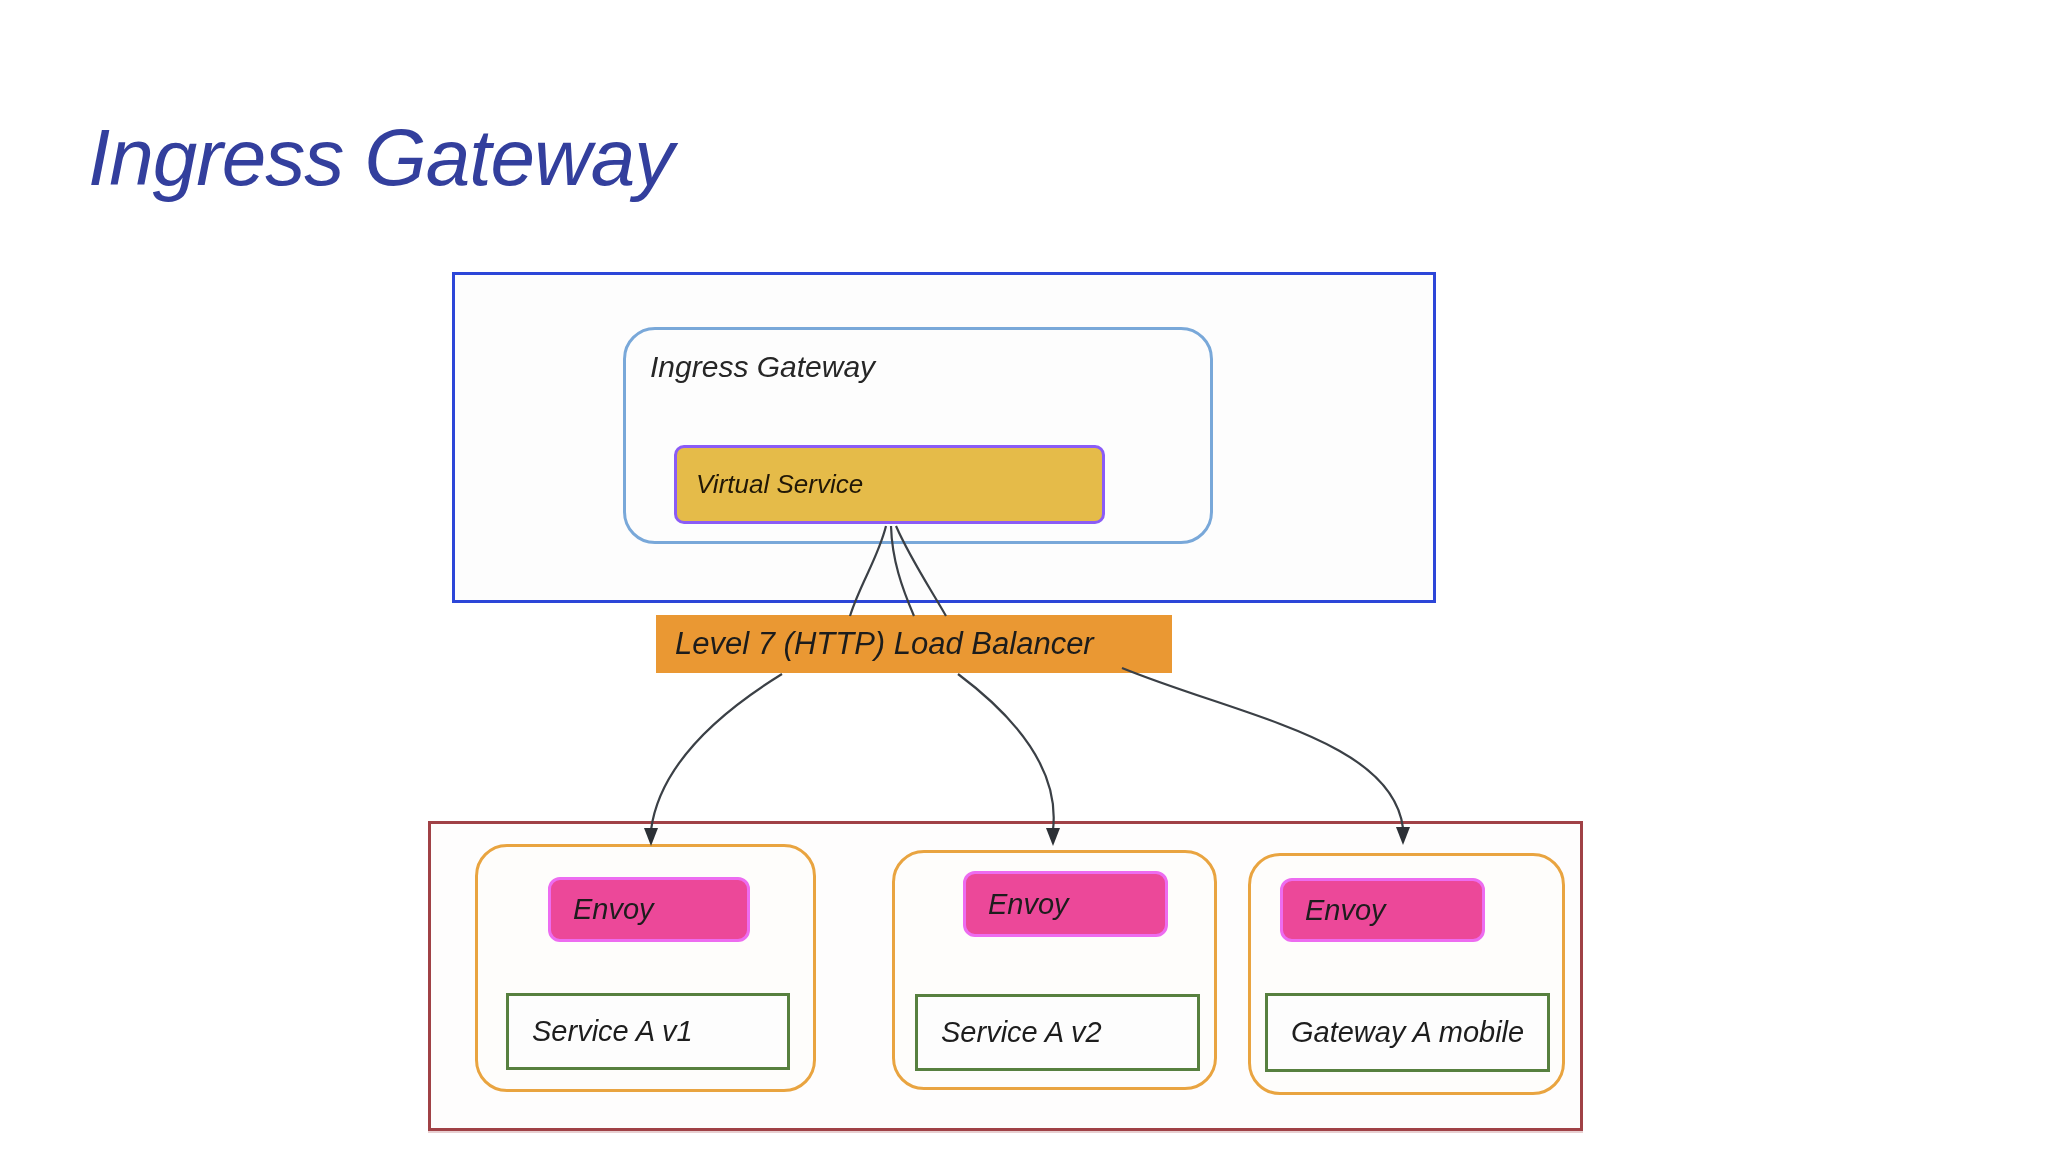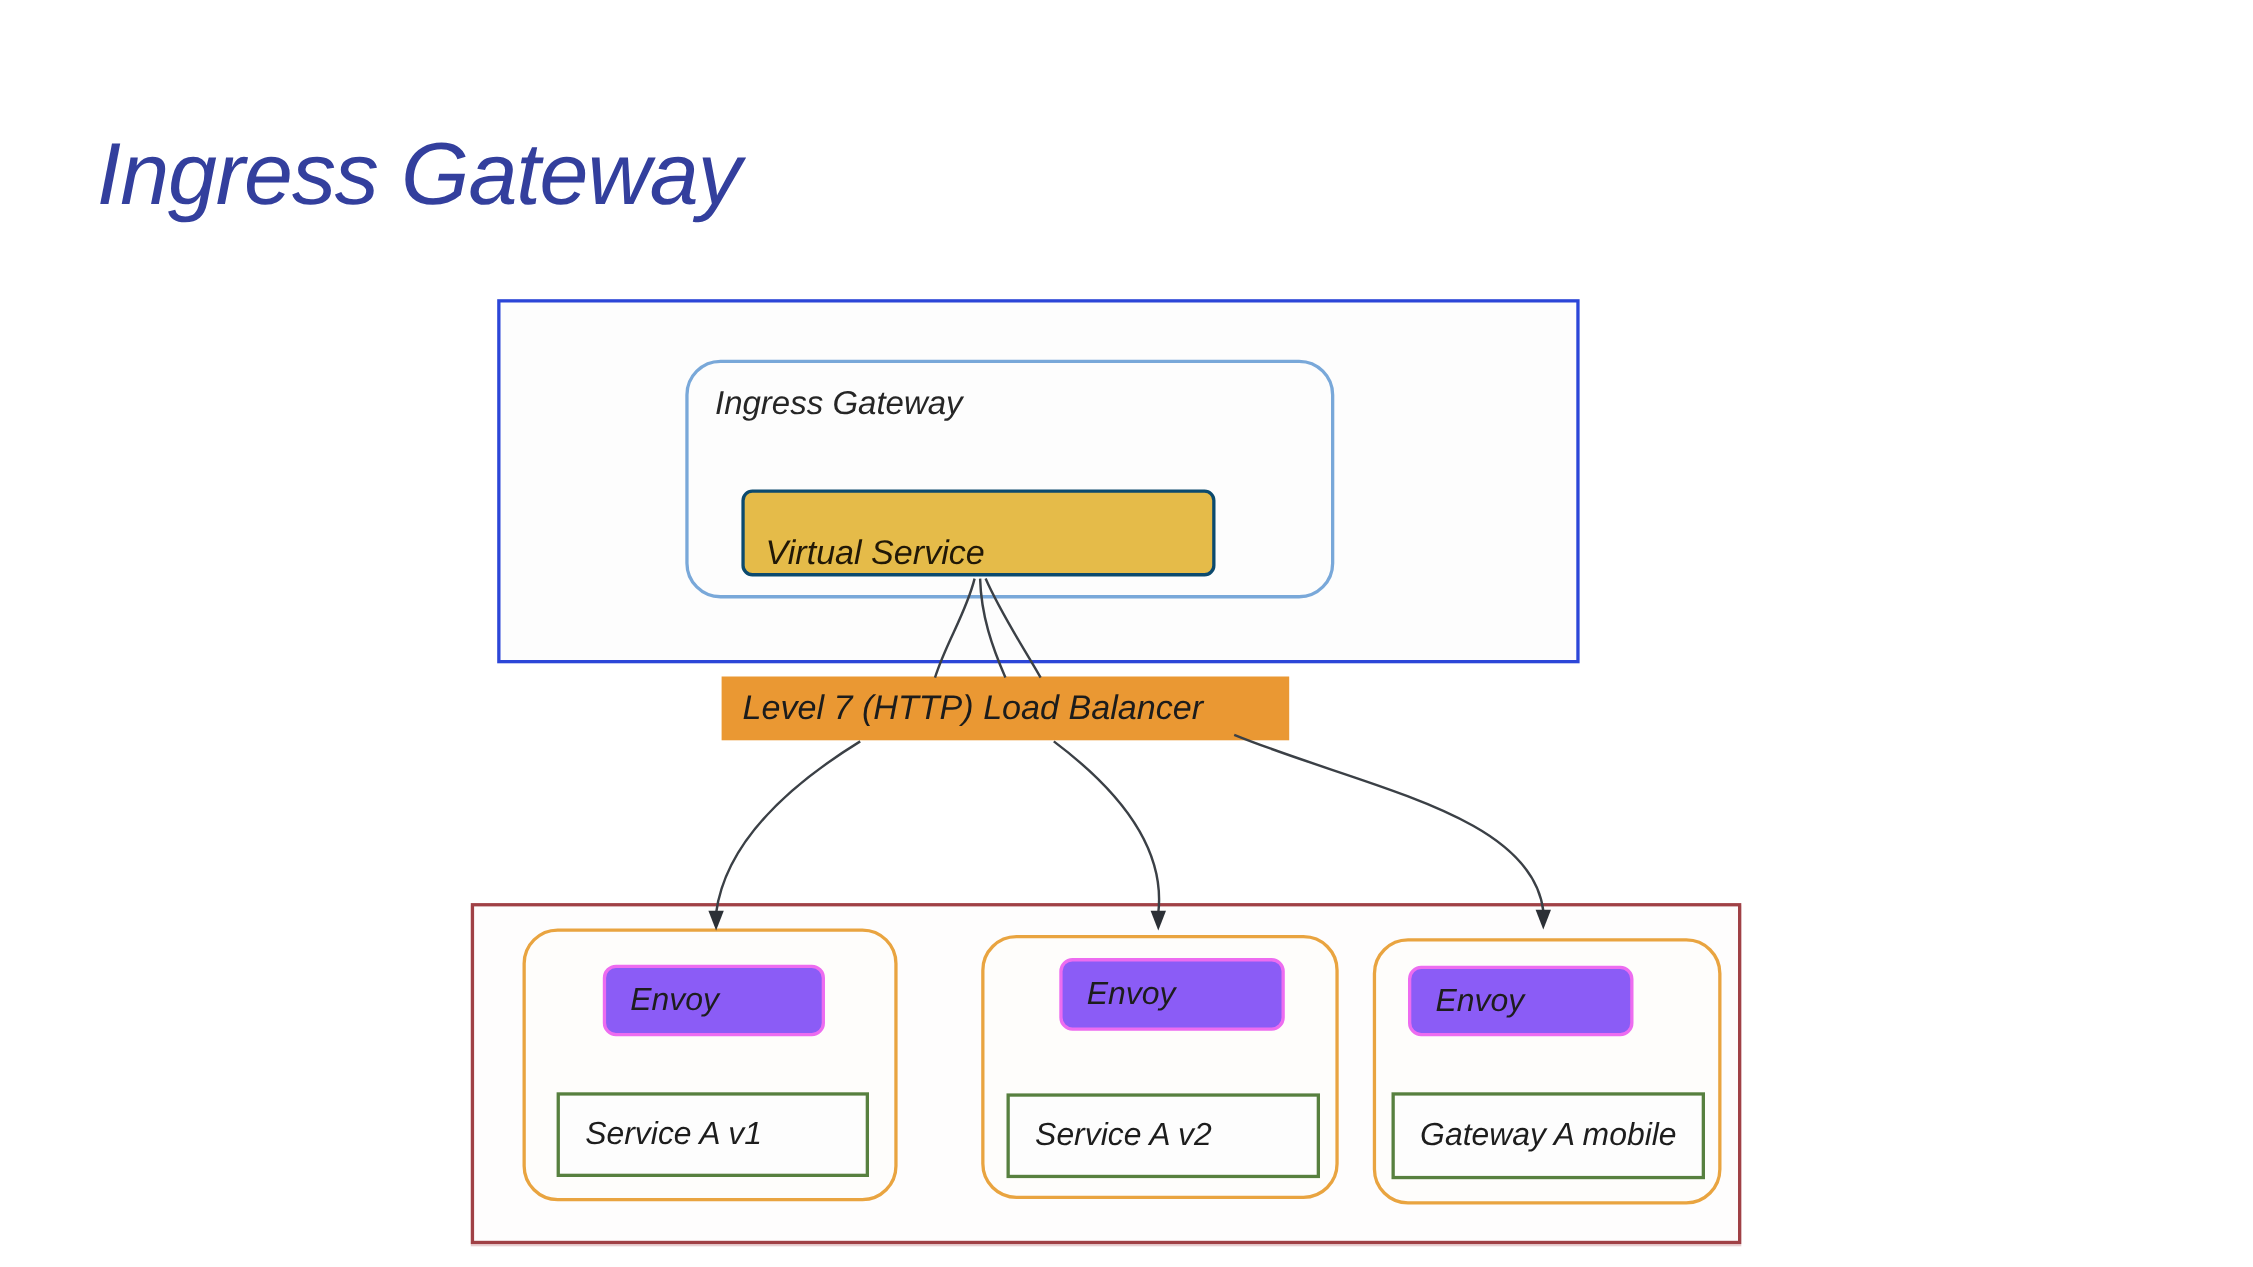--- a/index.html
+++ b/index.html
@@ -20,43 +20,43 @@
   }
   .gateway-box{
     left:623px;top:327px;width:590px;height:217px;
     border:3px solid #79a8d9;border-radius:32px;background:#fdfdfd;
   }
   .gateway-label{
     left:650px;top:350px;font-size:30px;color:#262626;white-space:nowrap;
   }
   .vs-box{
     left:674px;top:445px;width:431px;height:79px;
-    background:#e5bb49;border:3px solid #0c4a6e;border-radius:10px;
-    display:flex;align-items:flex-end;padding-left:19px;
-    font-size:31px;color:#211807;white-space:nowrap;
+    background:#e5bb49;border:3px solid #8b5cf6;border-radius:10px;
+    display:flex;align-items:center;padding-left:19px;
+    font-size:26px;color:#211807;white-space:nowrap;
   }
   .lb-box{
     left:656px;top:615px;width:516px;height:58px;
     background:#ea9833;display:flex;align-items:center;padding-left:19px;
     font-size:31px;color:#1c1c1c;white-space:nowrap;
   }
   .red-rect{
     left:428px;top:821px;width:1155px;height:310px;
     border:3px solid #a04146;background:#fefdfd;
     box-shadow:0 2px 0 rgba(160,65,70,0.25);
   }
   .pod{
     border:3px solid #e9a440;border-radius:32px;background:#fefdfb;
   }
   .pod-1{left:475px;top:844px;width:341px;height:248px;}
   .pod-2{left:892px;top:850px;width:325px;height:240px;}
   .pod-3{left:1248px;top:853px;width:317px;height:242px;}
 
   .envoy{
-    border:3px solid #ed6cf0;border-radius:12px;background:#8b5cf6;
+    border:3px solid #ed6cf0;border-radius:12px;background:#ec4899;
     display:flex;align-items:center;padding-left:22px;
     font-size:29px;color:#1d1d1d;white-space:nowrap;
   }
   .envoy-1{left:548px;top:877px;width:202px;height:65px;}
   .envoy-2{left:963px;top:871px;width:205px;height:66px;}
   .envoy-3{left:1280px;top:878px;width:205px;height:64px;}
 
   .svc{
     border:3px solid #57803f;border-radius:0;background:#fdfdfd;
     display:flex;align-items:center;padding-left:23px;

